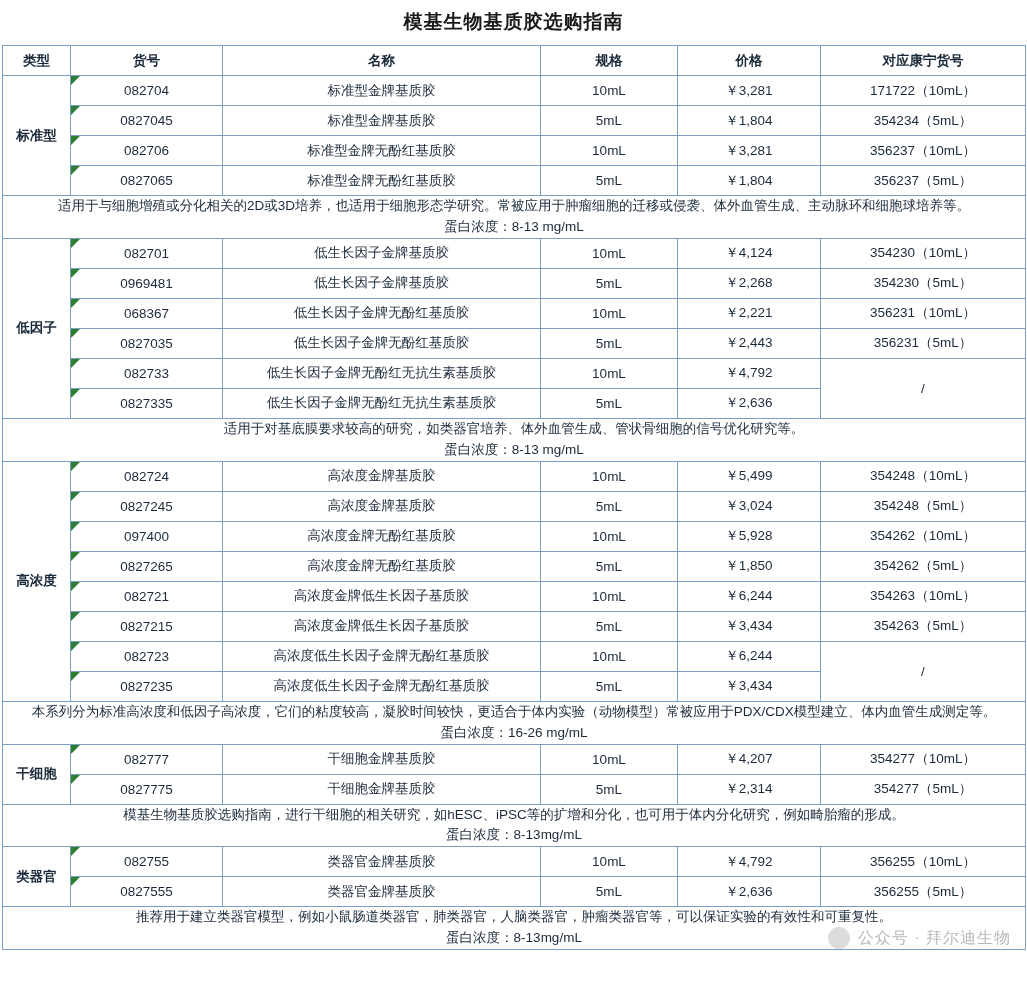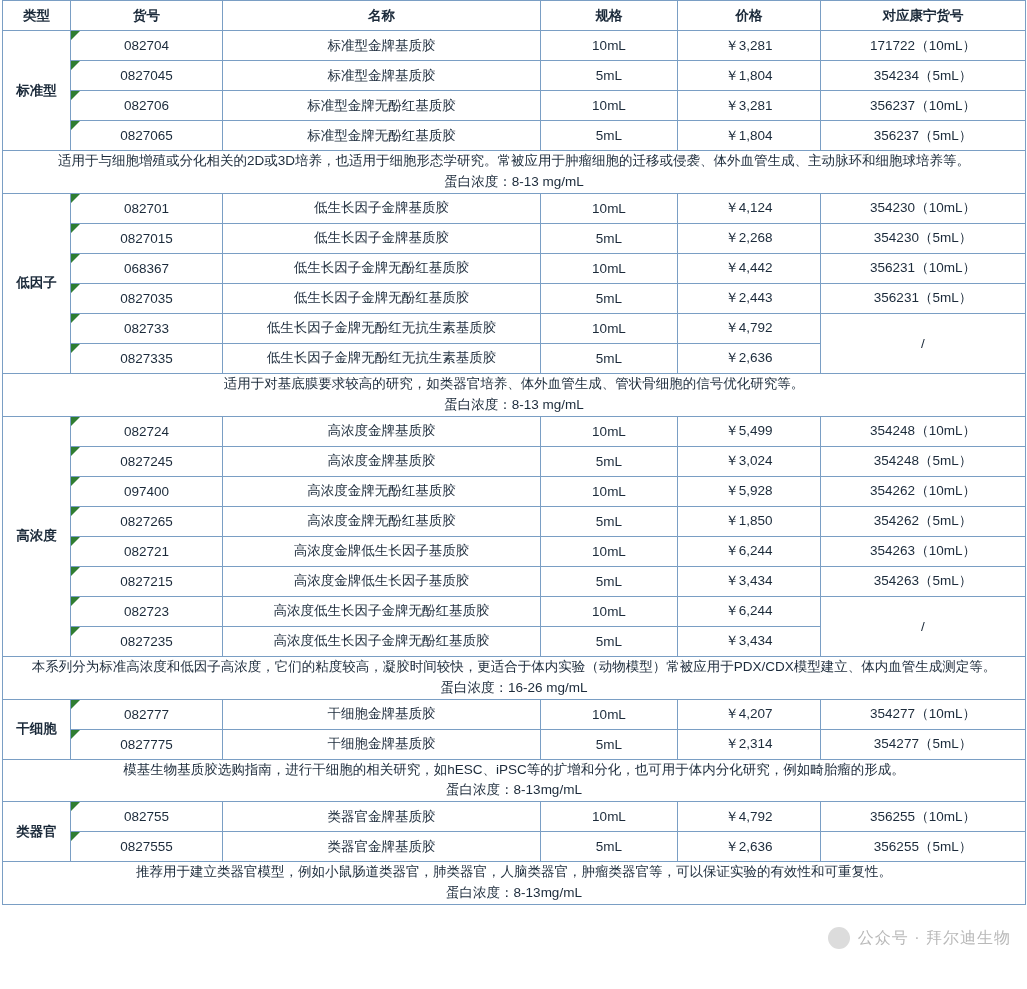--- a/index.html
+++ b/index.html
@@ -95,20 +95,21 @@
     border-radius: 50%;
     background: #dcdcdc;
     display: inline-block;
   }
 </style>
 </head>
 <body>
 
 <div id="page">
 
+  <div class="title">模基生物基质胶选购指南</div>
 
   <table class="grid">
     <colgroup>
       <col class="c-type">
         <col class="c-code">
         <col class="c-name">
       <col class="c-spec">
         <col class="c-price">
         <col class="c-corn">
     </colgroup>
@@ -160,31 +161,31 @@
         </tr>
         <tr>
           <td class="type-cell" rowspan="6">低因子</td>
           <td class="code-cell"><span class="corner"></span><span>082701</span></td>
           <td>低生长因子金牌基质胶</td>
           <td>10mL</td>
           <td>￥4,124</td>
           <td>354230（10mL）</td>
         </tr>
         <tr>
-          <td class="code-cell"><span class="corner"></span><span>0827015</span></td>
+          <td class="code-cell"><span class="corner"></span><span>0969481</span></td>
           <td>低生长因子金牌基质胶</td>
           <td>5mL</td>
           <td>￥2,268</td>
           <td>354230（5mL）</td>
         </tr>
         <tr>
           <td class="code-cell"><span class="corner"></span><span>068367</span></td>
           <td>低生长因子金牌无酚红基质胶</td>
           <td>10mL</td>
-          <td>￥4,442</td>
+          <td>￥2,221</td>
           <td>356231（10mL）</td>
         </tr>
         <tr>
           <td class="code-cell"><span class="corner"></span><span>0827035</span></td>
           <td>低生长因子金牌无酚红基质胶</td>
           <td>5mL</td>
           <td>￥2,443</td>
           <td>356231（5mL）</td>
         </tr>
         <tr>

